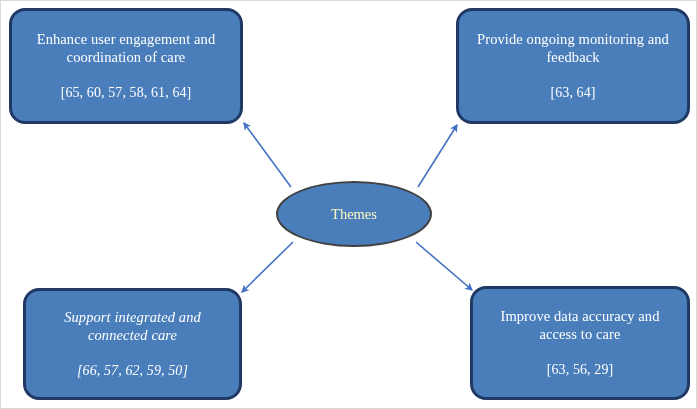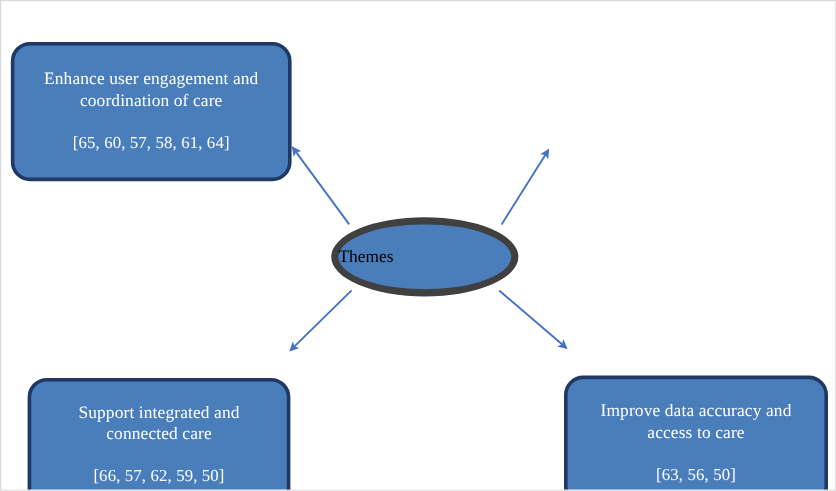--- a/index.html
+++ b/index.html
@@ -31,51 +31,50 @@
     background: #4a7ebb;
     border: 3px solid #1f3864;
     border-radius: 16px;
     display: flex;
     flex-direction: column;
     align-items: center;
     justify-content: center;
     color: #ffffff;
     text-align: center;
     padding: 6px 14px;
-    margin-top: 27px;
   }
   .node-title {
     font-size: 14.5px;
     line-height: 1.25;
     letter-spacing: 0.1px;
   }
   .node-refs {
     font-size: 14px;
     line-height: 1.25;
     margin-top: 18px;
     letter-spacing: 0.1px;
   }
   #box-tl { left: 8px;   top: 7px;   width: 234px; height: 116px; }
   #box-tr { left: 455px; top: 7px;   width: 234px; height: 116px; }
-  #box-bl { left: 22px;  top: 287px; width: 219px; height: 112px; }
+  #box-bl { left: 22px;  top: 287px; width: 219px; height: 112px; font-style: italic; }
   #box-br { left: 469px; top: 285px; width: 220px; height: 114px; }
   #center-node {
     position: absolute;
     left: 275px;
     top: 180px;
     width: 156px;
     height: 66px;
     box-sizing: border-box;
     background: #4a7ebb;
-    border: 6px solid #404040;
+    border: 2px solid #404040;
     border-radius: 50%;
     display: flex;
     align-items: center;
-    justify-content: flex-start;
-    color: #000000;
+    justify-content: center;
+    color: #fef9c3;
     font-size: 14.5px;
   }
 </style>
 </head>
 <body>
 
 <div id="canvas">
 
   <svg class="arrow-layer" viewBox="0 0 697 409" width="697" height="409">
     <defs>
@@ -87,28 +86,32 @@
     <line x1="417" y1="186" x2="456" y2="124" stroke="#4472c4" stroke-width="1.6" marker-end="url(#arrowhead)"></line>
     <line x1="292" y1="241" x2="241" y2="291" stroke="#4472c4" stroke-width="1.6" marker-end="url(#arrowhead)"></line>
     <line x1="415" y1="241" x2="471" y2="289" stroke="#4472c4" stroke-width="1.6" marker-end="url(#arrowhead)"></line>
   </svg>
 
   <div id="box-tl" class="node-box">
     <div class="node-title">Enhance user engagement and coordination of care</div>
     <div class="node-refs">[65, 60, 57, 58, 61, 64]</div>
   </div>
 
+  <div id="box-tr" class="node-box">
+    <div class="node-title">Provide ongoing monitoring and feedback</div>
+    <div class="node-refs">[63, 64]</div>
+  </div>
 
   <div id="box-bl" class="node-box">
     <div class="node-title">Support integrated and connected care</div>
     <div class="node-refs">[66, 57, 62, 59, 50]</div>
   </div>
 
   <div id="box-br" class="node-box">
     <div class="node-title">Improve data accuracy and access to care</div>
-    <div class="node-refs">[63, 56, 50]</div>
+    <div class="node-refs">[63, 56, 29]</div>
   </div>
 
   <div id="center-node">
     <span>Themes</span>
   </div>
 
 </div>
 
 </body></html>

